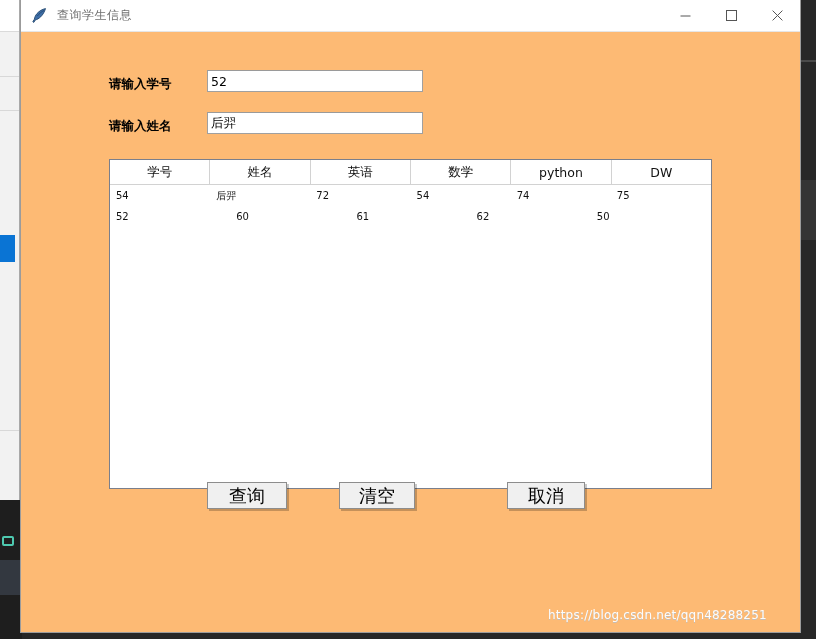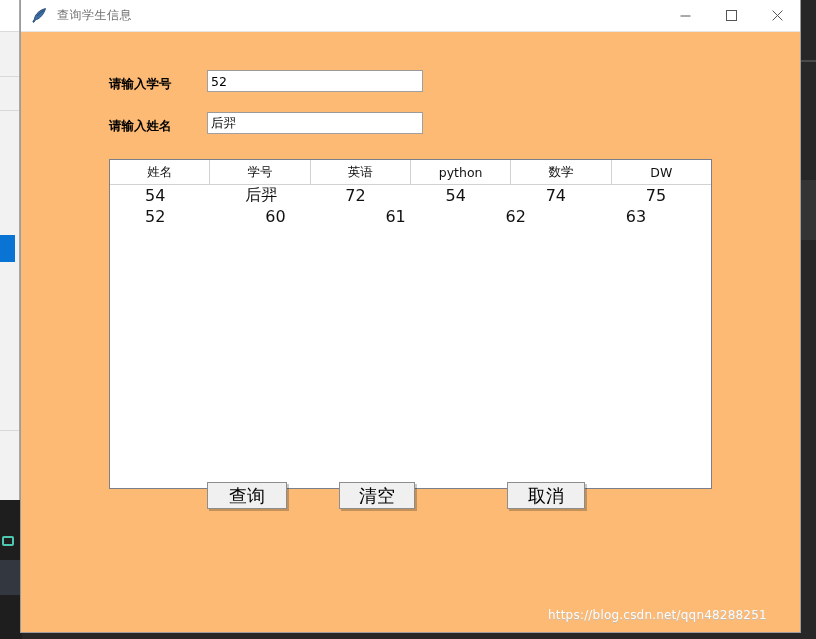--- a/index.html
+++ b/index.html
@@ -216,25 +216,24 @@
   .tr {
     display: flex;
     height: 21px;
   }
   .td {
     flex: 1 1 0;
     display: flex;
     align-items: center;
     padding-left: 6px;
     box-sizing: border-box;
-    font-size: 16px;
+    font-size: 10px;
     color: #111111;
     font-family: "DejaVu Sans", "Liberation Sans", sans-serif;
     white-space: nowrap;
-    margin-left: 29px;
   }
 
   
   .btn {
     position: absolute;
     height: 27px;
     background: #f0f0f0;
     border: 1px solid #8d8d8d;
     box-shadow: 2px 2px 0 rgba(0,0,0,0.22);
     box-sizing: border-box;
@@ -319,42 +318,42 @@
   <div class="client">
 
     <div class="field-label" style="left:88px; top:44px;">请输入学号</div>
     <input class="entry" type="text" style="left: 186px; top: 38px; width: 216px; height: 22px;" value="52">
 
     <div class="field-label" style="left:88px; top:86px;">请输入姓名</div>
     <input class="entry" type="text" style="left: 186px; top: 80px; width: 216px; height: 22px;" value="后羿">
 
     <div class="table-frame">
       <div class="table-head">
+        <div class="th">学号</div>
         <div class="th">姓名</div>
-        <div class="th">学号</div>
         <div class="th">英语</div>
+        <div class="th">数学</div>
         <div class="th">python</div>
-        <div class="th">数学</div>
         <div class="th">DW</div>
       </div>
       <div class="table-body">
         <div class="tr">
           <div class="td">54</div>
           <div class="td">后羿</div>
           <div class="td">72</div>
           <div class="td">54</div>
           <div class="td">74</div>
           <div class="td">75</div>
         </div>
         <div class="tr">
           <div class="td">52</div>
           <div class="td">60</div>
           <div class="td">61</div>
           <div class="td">62</div>
-          <div class="td">63</div>
+          <div class="td">50</div>
         </div>
       </div>
     </div>
 
     <button class="btn" style="left:186px; top:450px; width:80px;">查询</button>
     <button class="btn" style="left:318px; top:450px; width:76px;">清空</button>
     <button class="btn" style="left:486px; top:450px; width:78px;">取消</button>
 
   </div>
 </div>

